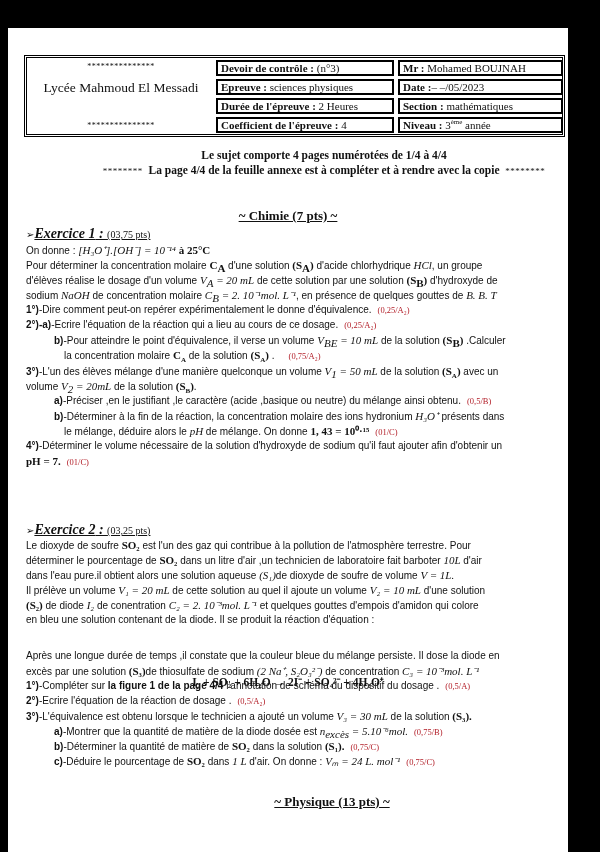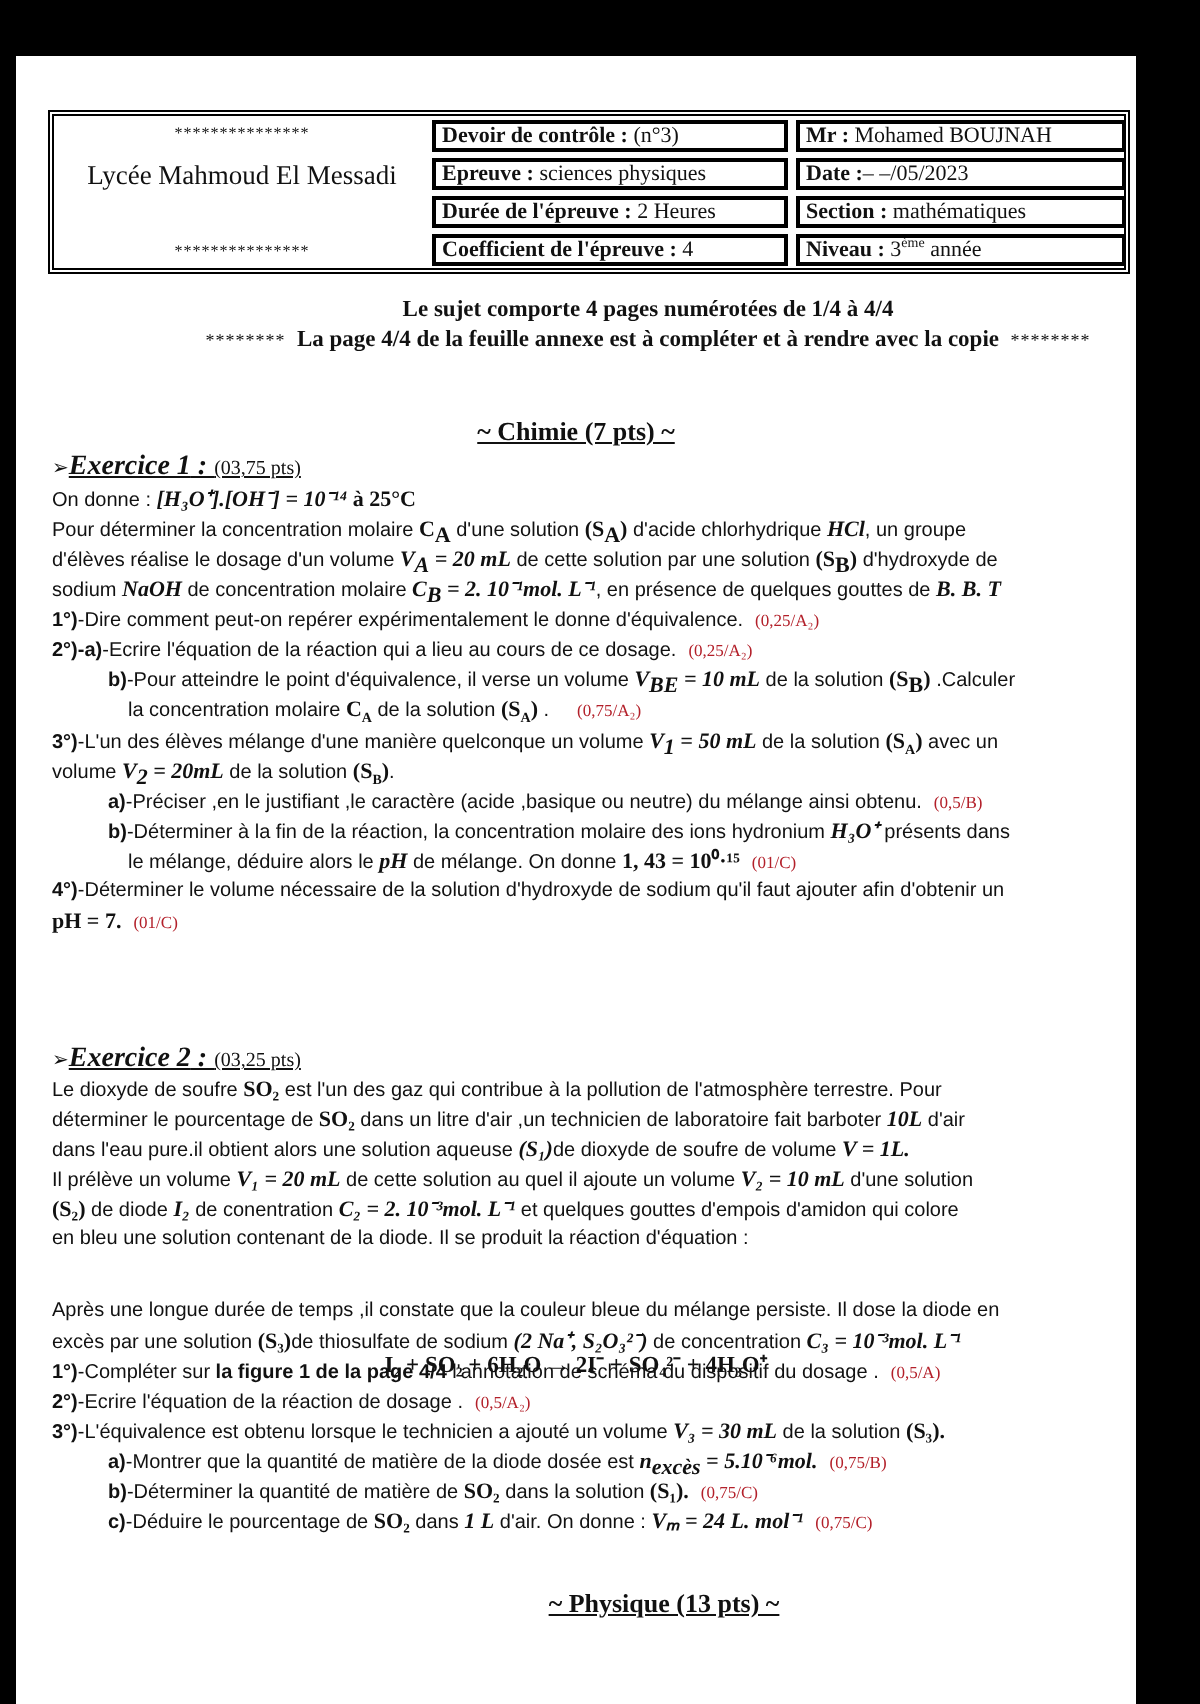--- a/index.html
+++ b/index.html
@@ -59,21 +59,21 @@
   .ex1 { top: 198px; }
   .ex2 { top: 494px; }
   .arrow { font-style: normal; font-weight: normal; font-size: 10px; }
 
   .line {
     position: absolute; left: 18px; width: 540px; font-size: 10px; line-height: 12px;
     white-space: nowrap;
   }
   .in1 { left: 46px; }
   .in2 { left: 56px; }
-  .m { font-family: "Liberation Serif", serif; font-weight: bold; font-style: italic; font-size: 11px; }
+  .m { font-family: "Liberation Serif", serif; font-weight: normal; font-style: italic; font-size: 11px; }
   .mb { font-family: Liberation Serif, serif; font-weight: bold; font-size: 11px; }
   .sc { color: #b3202a; font-size: 8.5px; font-family: "Liberation Serif", serif; margin-left: 6px; }
   .q { font-weight: bold; }
   sub { font-size: 7px; }
   sup { font-size: 7px; }
   .eq {
     position: absolute; left: 0; width: 560px; text-align: center;
     font-family: "Liberation Serif", serif; font-weight: bold; font-size: 11.5px; margin-top: 42px;
   }
   .footer {

